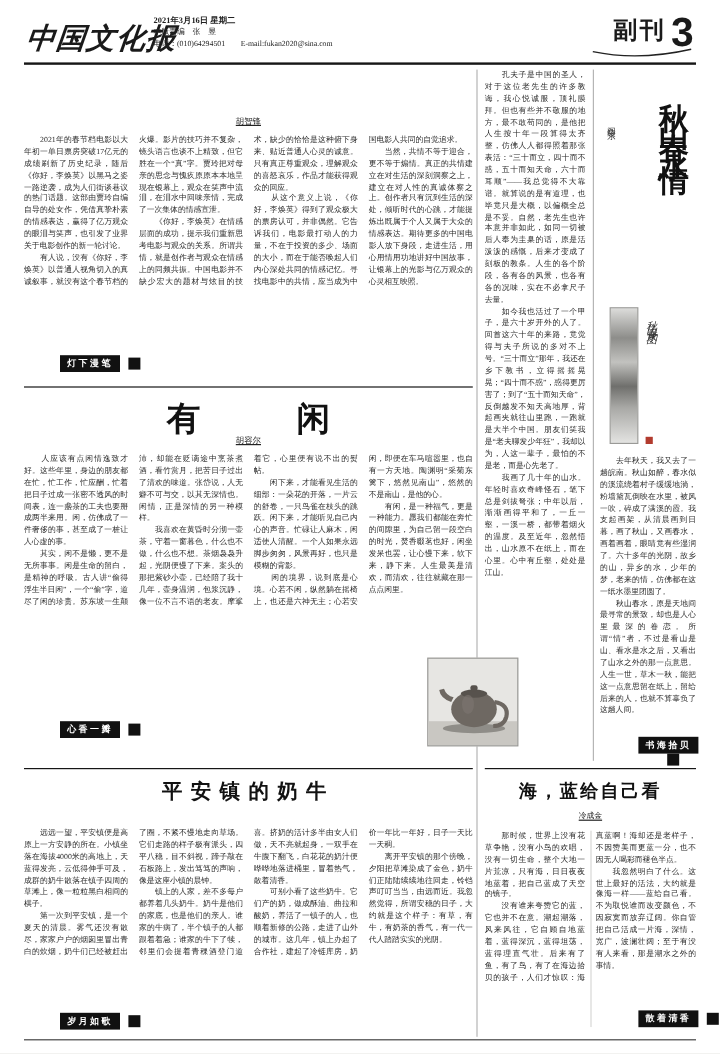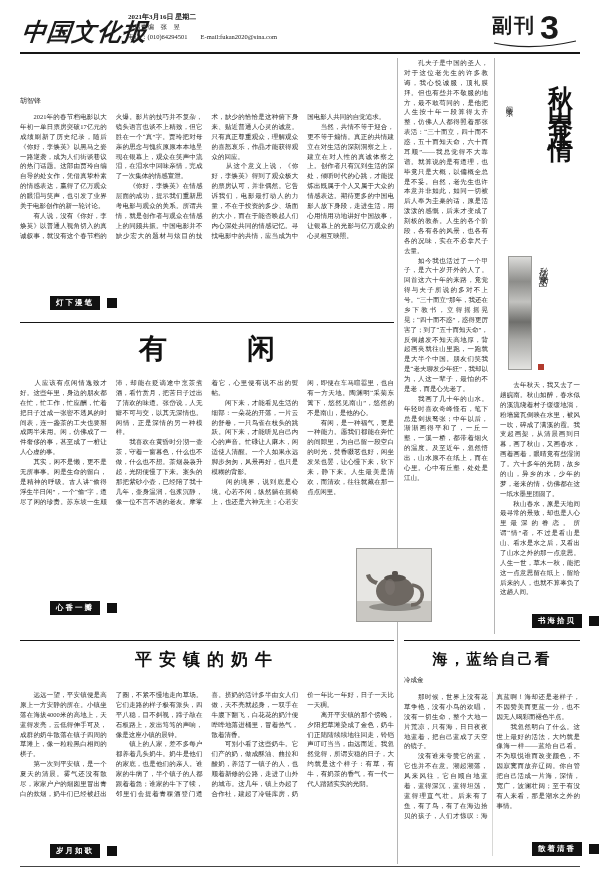--- a/index.html
+++ b/index.html
@@ -5,28 +5,28 @@
   html,body{margin:0;padding:0;background:#e9e9e7;}
   #page{position:relative;width:600px;height:878px;background:#ffffff;margin:0 auto;
         font-family:"Liberation Serif",serif;color:#1a1a1a;overflow:hidden;
         -webkit-text-size-adjust:none;}
   .abs{position:absolute;}
   
   .masthead{font-family:"DejaVu Serif",serif;font-weight:bold;font-style:italic;
             font-size:24px;transform:skewX(-6deg);letter-spacing:1px;}
   .hdr-info{font-size:6.5px;line-height:10px;color:#222;}
   .hdr-info .d1{font-weight:bold;font-size:7px;}
-  .pageno-wrap{}
+  .pageno-wrap{text-align:right;}
   .section-label{font-family:"Liberation Serif",serif;font-weight:bold;font-size:20px;vertical-align:top;letter-spacing:2px;}
   .page-number{font-family:"Liberation Sans",sans-serif;font-weight:bold;font-size:34px;line-height:30px;vertical-align:top;margin-left:4px;}
   .hr{position:absolute;background:#161616;}
   .vr{position:absolute;background:#b5b5b5;}
   
   .a-title{font-family:"Liberation Sans",sans-serif;font-weight:bold;text-align:center;color:#111;}
-  .a-author{font-size:7px;color:#222;}
+  .a-author{font-size:7px;text-align:center;color:#222;text-decoration:underline;}
   .body-txt{font-size:6.5px;line-height:1.52;text-align:justify;white-space:pre-line;
             color:#2a2a2a;overflow:hidden;}
   .cols4{column-count:4;column-gap:9px;}
   .cols2{column-count:2;column-gap:9px;column-rule:1px solid #d8d8d6;}
   .tag{display:inline-flex;align-items:center;padding-left:28px;}
   .tag-box{background:#111;color:#fff;font-family:"Liberation Sans",sans-serif;
            font-size:7.5px;font-weight:bold;padding:2px 6px;letter-spacing:2px;white-space:nowrap;}
   .tag-sq{width:10px;height:10px;background:#111;margin-left:7px;}
   
   .vtitle{writing-mode:vertical-rl;font-family:"Liberation Sans",sans-serif;font-weight:bold;
@@ -69,20 +69,21 @@
 　　《你好，李焕英》在情感层面的成功，提示我们重新思考电影与观众的关系。所谓共情，就是创作者与观众在情感上的同频共振。中国电影并不缺少宏大的题材与炫目的技术，缺少的恰恰是这种俯下身来、贴近普通人心灵的诚意。只有真正尊重观众，理解观众的喜怒哀乐，作品才能获得观众的回应。
 　　从这个意义上说，《你好，李焕英》得到了观众极大的票房认可，并非偶然。它告诉我们，电影最打动人的力量，不在于投资的多少、场面的大小，而在于能否唤起人们内心深处共同的情感记忆。寻找电影中的共情，应当成为中国电影人共同的自觉追求。
 　　当然，共情不等于迎合，更不等于煽情。真正的共情建立在对生活的深刻洞察之上，建立在对人性的真诚体察之上。创作者只有沉到生活的深处，倾听时代的心跳，才能提炼出既属于个人又属于大众的情感表达。期待更多的中国电影人放下身段，走进生活，用心用情用功地讲好中国故事，让银幕上的光影与亿万观众的心灵相互映照。</div>
   <div class="abs tag" style="left:22px;top:296px;">
     <span class="tag-box">灯下漫笔</span>
     <span class="tag-sq"></span>
   </div>
   <div class="hr" style="left:20px;top:322px;width:374px;height:1px;"></div>
 
   <div class="abs a-title" style="left:20px;top:330px;width:374px;font-size:28px;letter-spacing:26px;text-indent:26px;">有　闲</div>
+  <div class="abs a-author" style="left:20px;top:362px;width:374px;">胡容尔</div>
   <div class="abs body-txt cols4" style="left:20px;top:378px;width:374px;height:250px;">　　人应该有点闲情逸致才好。这些年里，身边的朋友都在忙，忙工作，忙应酬，忙着把日子过成一张密不透风的时间表，连一盏茶的工夫也要掰成两半来用。闲，仿佛成了一件奢侈的事，甚至成了一桩让人心虚的事。
 　　其实，闲不是懒，更不是无所事事。闲是生命的留白，是精神的呼吸。古人讲“偷得浮生半日闲”，一个“偷”字，道尽了闲的珍贵。苏东坡一生颠沛，却能在贬谪途中烹茶煮酒，看竹赏月，把苦日子过出了清欢的味道。张岱说，人无癖不可与交，以其无深情也。闲情，正是深情的另一种模样。
 　　我喜欢在黄昏时分沏一壶茶，守着一窗暮色，什么也不做，什么也不想。茶烟袅袅升起，光阴便慢了下来。案头的那把紫砂小壶，已经陪了我十几年，壶身温润，包浆沉静，像一位不言不语的老友。摩挲着它，心里便有说不出的熨帖。
 　　闲下来，才能看见生活的细部：一朵花的开落，一片云的舒卷，一只鸟雀在枝头的跳跃。闲下来，才能听见自己内心的声音。忙碌让人麻木，闲适使人清醒。一个人如果永远脚步匆匆，风景再好，也只是模糊的背影。
 　　闲的境界，说到底是心境。心若不闲，纵然躺在摇椅上，也还是六神无主；心若安闲，即便在车马喧嚣里，也自有一方天地。陶渊明“采菊东篱下，悠然见南山”，悠然的不是南山，是他的心。
 　　有闲，是一种福气，更是一种能力。愿我们都能在奔忙的间隙里，为自己留一段空白的时光，焚香啜茗也好，闲坐发呆也罢，让心慢下来，软下来，静下来。人生最美是清欢，而清欢，往往就藏在那一点点闲里。</div>
 
   <div class="abs photo" style="left:356px;top:548px;width:76px;height:74px;">
     <svg width="74" height="72" viewBox="0 0 74 72">
       <rect x="0" y="52" width="74" height="20" fill="#c9c7c2"></rect>
@@ -120,21 +121,21 @@
   <div class="abs" style="left:500px;top:58px;width:80px;height:576px;">
     <div class="vtitle abs" style="right:2px;top:8px;height:230px;">秋山春水情</div>
     <div class="vauthor abs" style="left:4px;top:42px;height:70px;">阎绫东</div>
     <div class="painting abs" style="left:8px;top:198px;width:22px;height:112px;"></div>
     <div class="paint-cap abs" style="left:36px;top:202px;height:100px;">秋山春水图</div>
     <div class="seal abs" style="left:38px;top:306px;"></div>
     <div class="body-txt abs" style="left:0;top:322px;width:80px;height:254px;">　　去年秋天，我又去了一趟皖南。秋山如醉，春水似的溪流绕着村子缓缓地淌，粉墙黛瓦倒映在水里，被风一吹，碎成了满溪的霞。我支起画架，从清晨画到日暮，画了秋山，又画春水，画着画着，眼睛竟有些湿润了。六十多年的光阴，故乡的山，异乡的水，少年的梦，老来的情，仿佛都在这一纸水墨里团圆了。
 　　秋山春水，原是天地间最寻常的景致，却也是人心里最深的眷恋。所谓“情”者，不过是看山是山、看水是水之后，又看出了山水之外的那一点意思。人生一世，草木一秋，能把这一点意思留在纸上，留给后来的人，也就不算辜负了这趟人间。</div>
   </div>
 
-  <div class="abs tag" style="left:504px;top:614px;">
+  <div class="abs tag" style="left:504px;top:614px;flex-direction:column;">
     <span class="tag-box">书海拾贝</span>
     <span class="tag-sq"></span>
   </div>
   <div class="hr" style="left:404px;top:640px;width:176px;height:1px;"></div>
 
   <div class="abs a-title" style="left:404px;top:650px;width:176px;font-size:15px;letter-spacing:2px;">海，蓝给自己看</div>
   <div class="abs a-author" style="left:404px;top:676px;width:176px;font-size:6.5px;">冷成金</div>
   <div class="abs body-txt cols2" style="left:404px;top:692px;width:176px;height:164px;">　　那时候，世界上没有花草争艳，没有小鸟的欢唱，没有一切生命，整个大地一片荒凉，只有海，日日夜夜地蓝着，把自己蓝成了天空的镜子。
 　　没有谁来夸赞它的蓝，它也并不在意。潮起潮落，风来风往，它自顾自地蓝着，蓝得深沉，蓝得坦荡，蓝得理直气壮。后来有了鱼，有了鸟，有了在海边拾贝的孩子，人们才惊叹：海真蓝啊！海却还是老样子，不因赞美而更蓝一分，也不因无人喝彩而褪色半点。
 　　我忽然明白了什么。这世上最好的活法，大约就是像海一样——蓝给自己看。不为取悦谁而改变颜色，不因寂寞而放弃辽阔。你自管把自己活成一片海，深情，宽广，波澜壮阔；至于有没有人来看，那是潮水之外的事情。</div>

